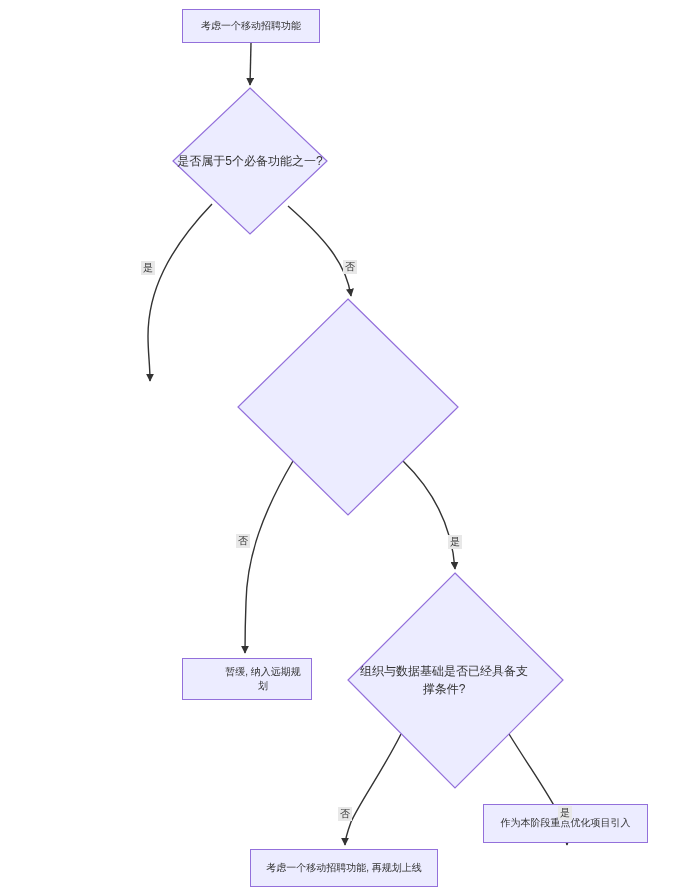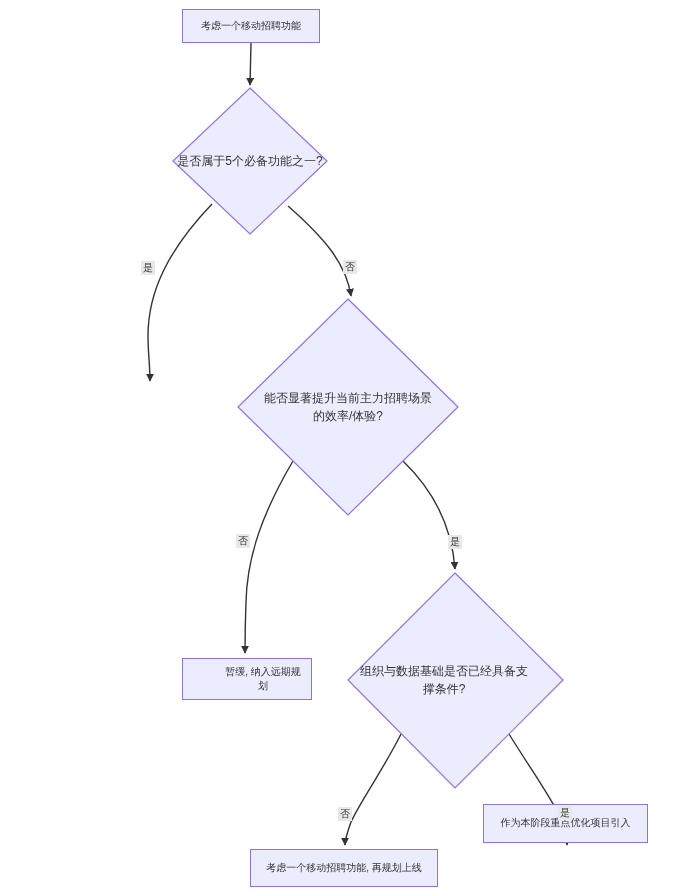--- a/index.html
+++ b/index.html
@@ -96,21 +96,20 @@
 
   <div class="node-rect" style="left:250px; top:849px; width:188px; height:38px;">
     <span>考虑一个移动招聘功能, 再规划上线</span>
   </div>
 
   <div class="node-rect" style="left:483px; top:804px; width:165px; height:39px;">
     <span>作为本阶段重点优化项目引入</span>
   </div>
 
   <div class="diamond-label" style="left:250px; top:161px; width:146px;">是否属于5个必备功能之一?</div>
-  <div class="diamond-label" style="left:348px; top:407px; width:168px;">能否显著提升当前主力招聘场景的效率/体验?</div>
   <div class="diamond-label" style="left:444px; top:680px; width:168px;">组织与数据基础是否已经具备支撑条件?</div>
 
   <div class="edge-label" style="left:148px; top:268px;">是</div>
   <div class="edge-label" style="left:350px; top:267px;">否</div>
   <div class="edge-label" style="left:243px; top:541px;">否</div>
   <div class="edge-label" style="left:455px; top:542px;">是</div>
   <div class="edge-label" style="left:345px; top:814px;">否</div>
   <div class="edge-label" style="left:565px; top:813px;">是</div>
 
 </div>

